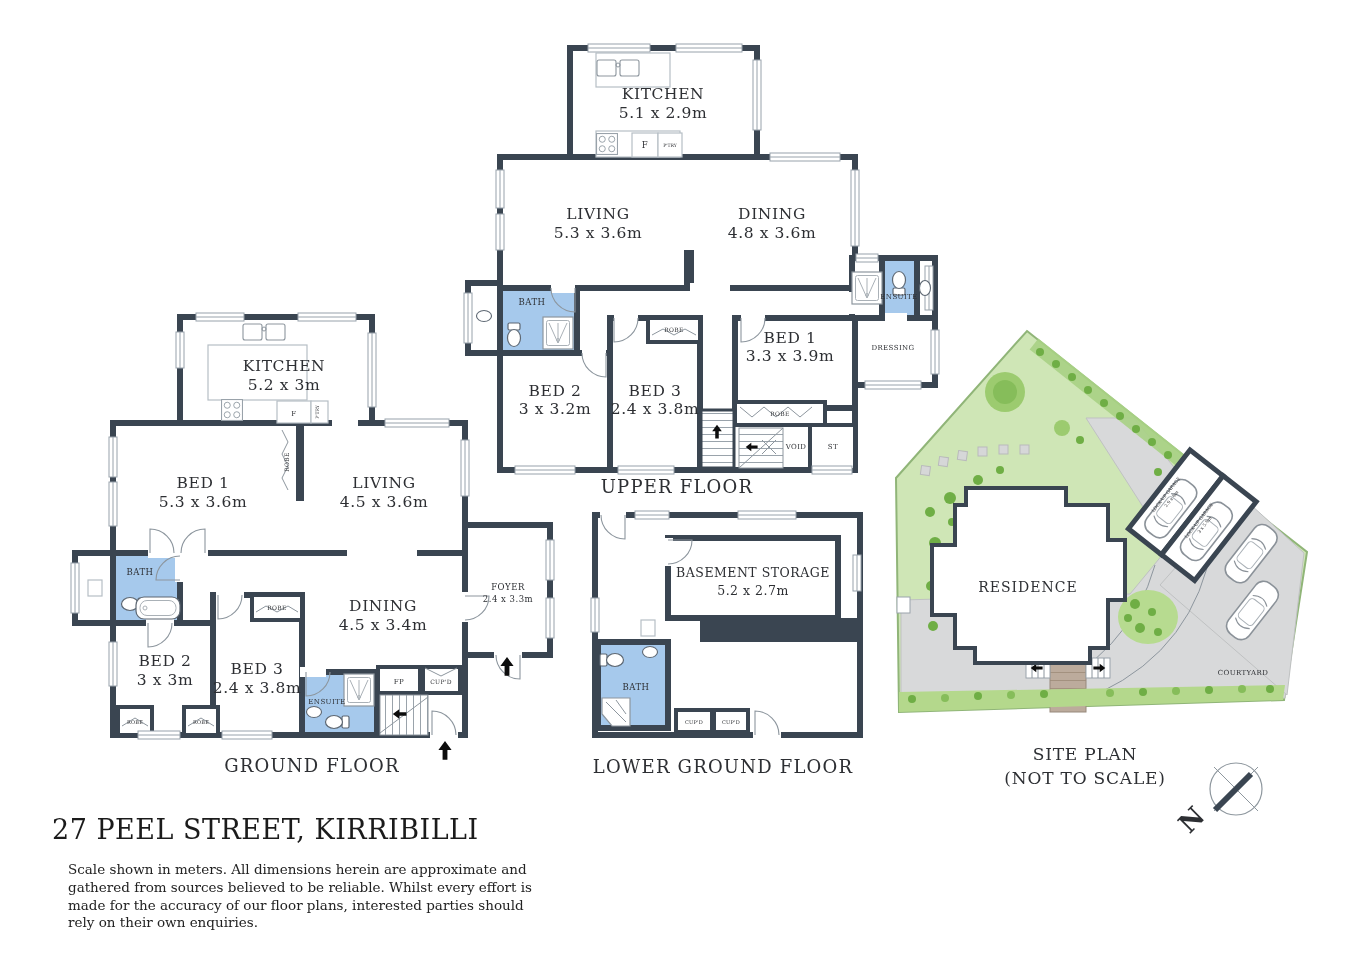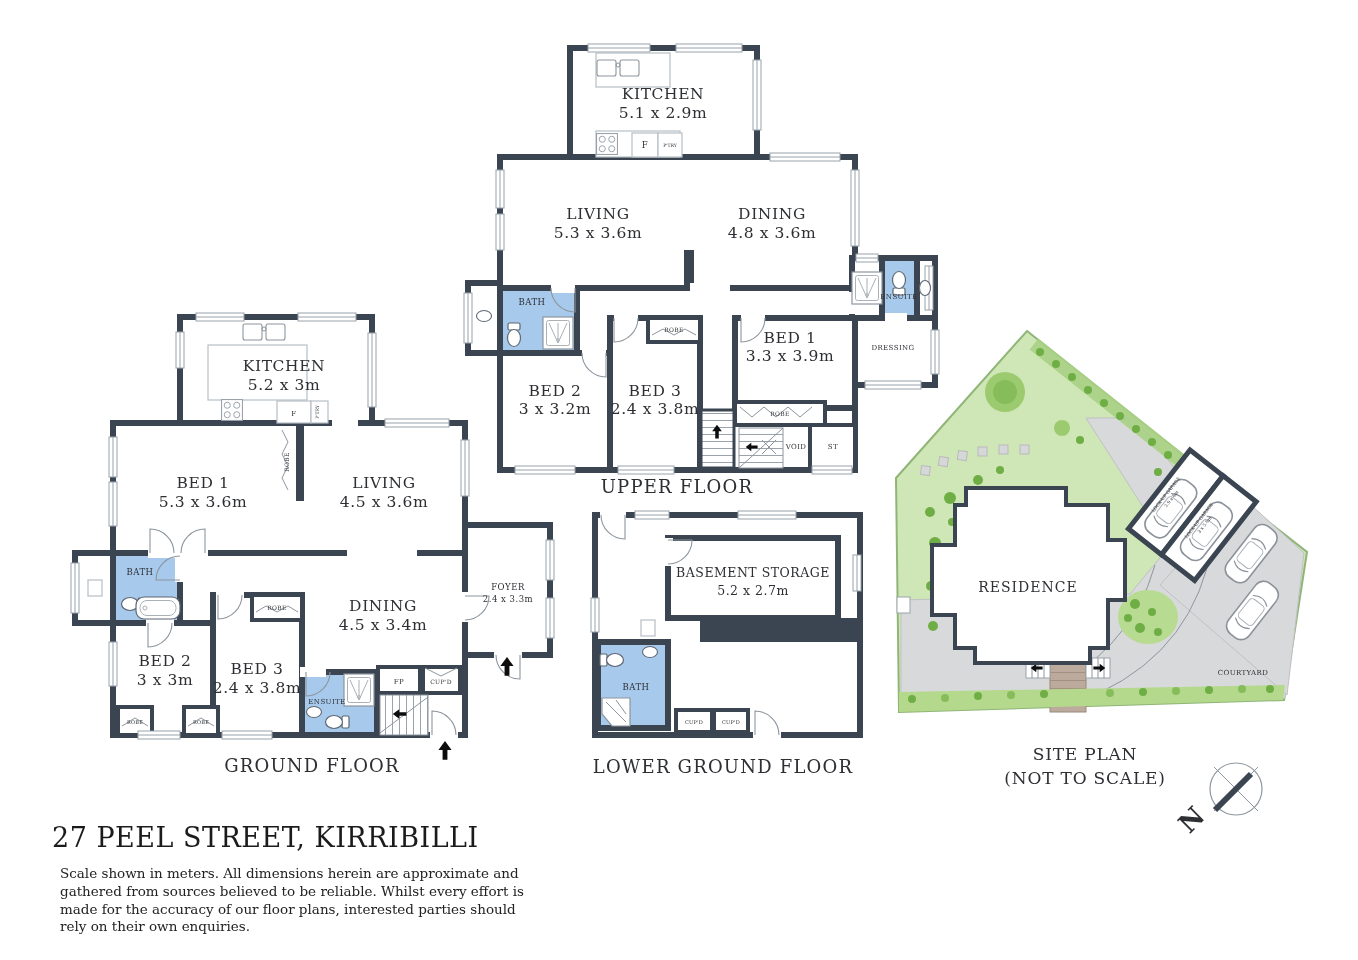--- a/index.html
+++ b/index.html
@@ -19,22 +19,22 @@
   .t12{font-size:12.5px;letter-spacing:.5px;}
   .t8{font-size:8.5px;letter-spacing:.5px;}
   .t7{font-size:7px;letter-spacing:.4px;}
   .t6{font-size:6px;letter-spacing:.3px;}
   .t5{font-size:5px;letter-spacing:.2px;}
   .t45{font-size:4.5px;}
   .t18{font-size:18px;letter-spacing:1.2px;}
   .t17{font-size:17px;letter-spacing:.8px;}
   .arrow{fill:#0d0d0d;stroke:none;}
   #titleblock{position:absolute;left:52px;top:814px;width:500px;}
-  #titleblock h1{font-size:27px;font-weight:500;letter-spacing:.5px;color:#1b1b1b;margin:8px 0 12px 0;}
-  #titleblock p{font-size:13.5px;line-height:1.32;color:#222;margin:8px;width:470px;}
+  #titleblock h1{font-size:27px;font-weight:500;letter-spacing:.5px;color:#1b1b1b;margin:0 0 12px 0;}
+  #titleblock p{font-size:13.5px;line-height:1.32;color:#222;margin:16px;width:470px;}
 </style>
 </head>
 <body>
 
 <div id="stage">
 <svg width="1358" height="960" viewBox="0 0 1358 960">
 <defs>
   <g id="wc">
           <rect x="-6" y="-13" width="12" height="7" rx="1.5" fill="#fff" stroke="#5d6772" stroke-width="1.2"></rect>
           <ellipse cx="0" cy="2" rx="6.5" ry="8.5" fill="#fff" stroke="#5d6772" stroke-width="1.2"></ellipse>

